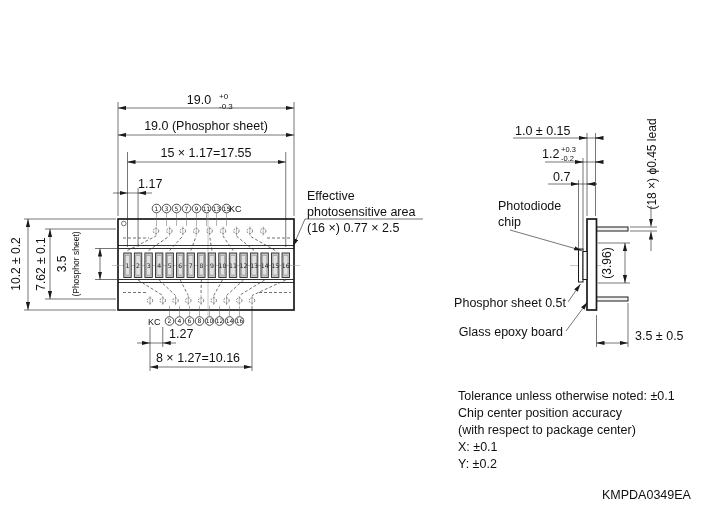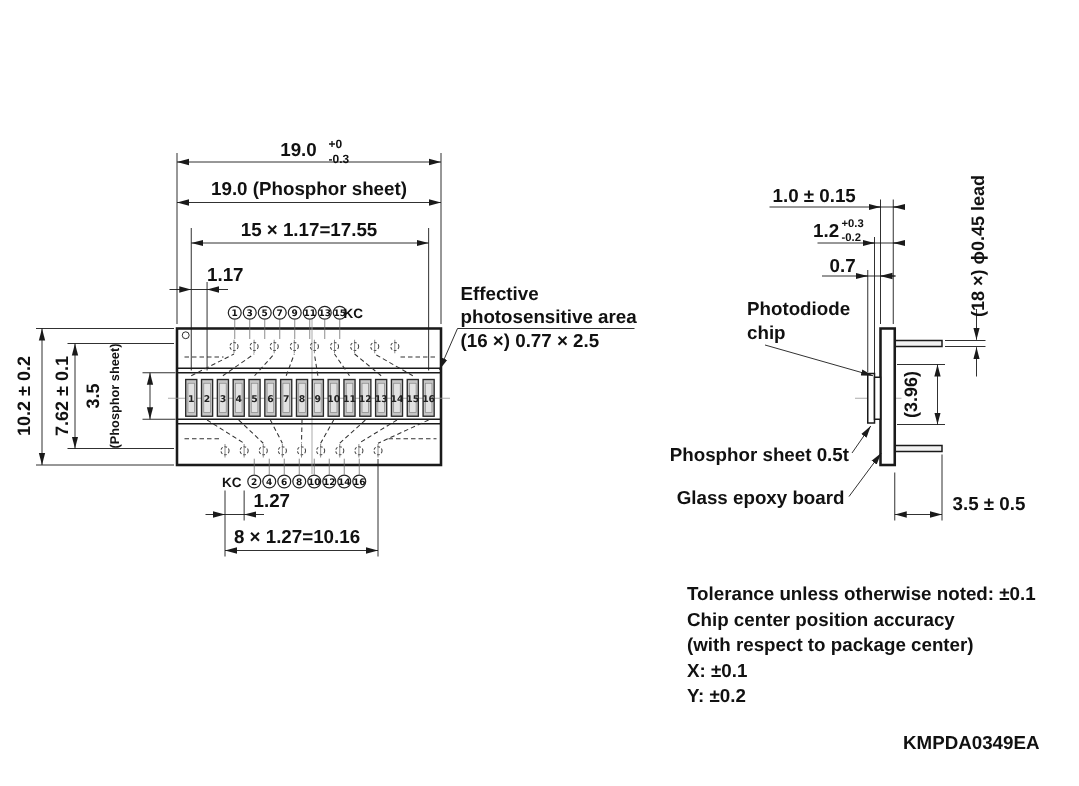--- a/index.html
+++ b/index.html
@@ -1,16 +1,16 @@
 <!DOCTYPE html>
 <html><head>
 <meta charset="utf-8">
 <style>
   html,body{margin:0;padding:0;background:#fff;}
-  .stage{position:relative;width:719px;height:524px;background:#ffffff;overflow:hidden;font-weight:bold;}
+  .stage{position:relative;width:719px;height:524px;background:#ffffff;overflow:hidden;}
   svg{display:block;}
   .ln{stroke:#1a1a1a;stroke-width:.6;fill:none;}
   .thk{stroke:#1a1a1a;stroke-width:1.7;fill:#ffffff;}
   .med{stroke:#1a1a1a;stroke-width:.9;fill:none;}
   .cl{stroke:#9a9a9a;stroke-width:.55;fill:none;}
   .dash{stroke:#333;stroke-width:.7;fill:none;stroke-dasharray:3 2;}
   .padc{stroke:#444;stroke-width:.7;fill:none;stroke-dasharray:1.8 1.2;}
   .txt{font-family:"Liberation Sans","DejaVu Sans",sans-serif;font-size:12.5px;fill:#111;}
   .sm{font-family:"Liberation Sans","DejaVu Sans",sans-serif;font-size:8px;fill:#111;}
   .sm2{font-family:"Liberation Sans","DejaVu Sans",sans-serif;font-size:7.5px;fill:#111;}

